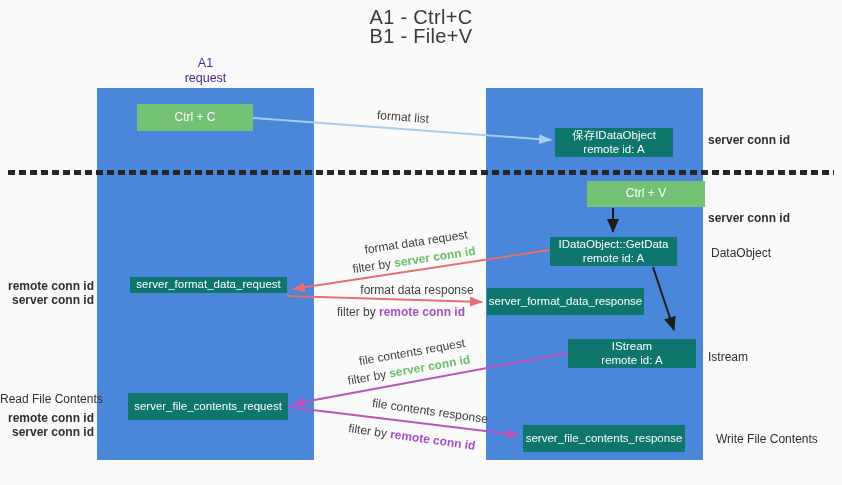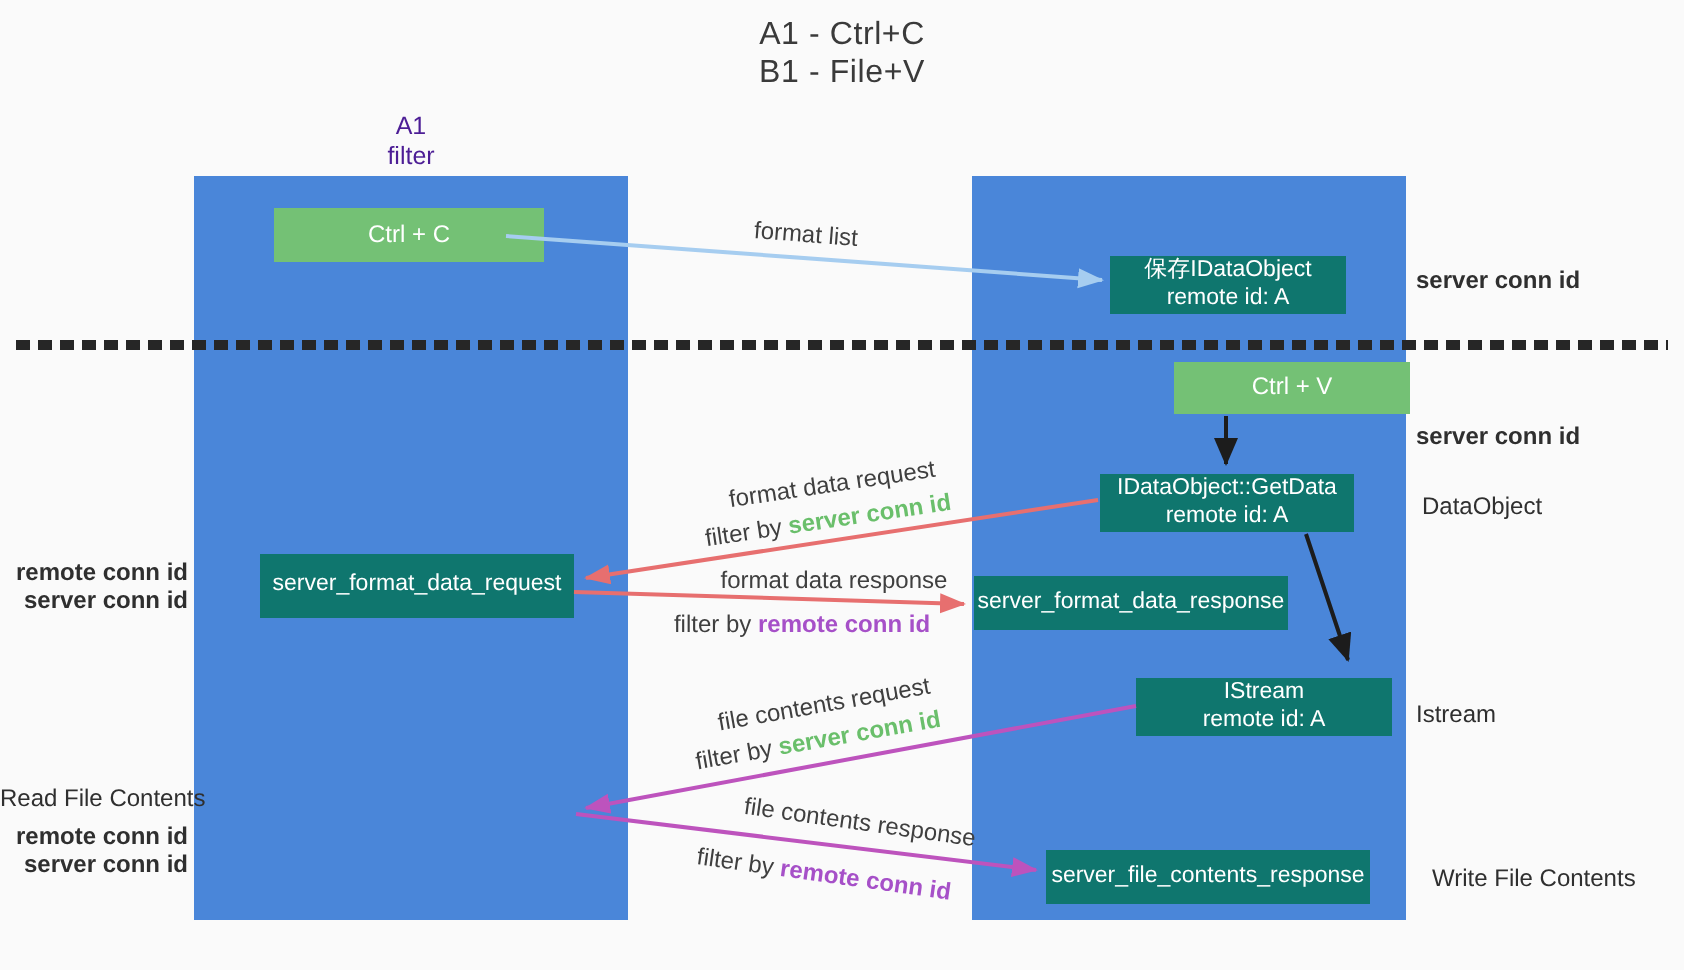--- a/index.html
+++ b/index.html
@@ -4,21 +4,21 @@
 <style>
   html,body{margin:0;padding:0;}
   body{font-family:"Liberation Sans",sans-serif;background:#ececec;}
   .canvas{
     position:relative;width:842px;height:485px;background:#fafafa;
     overflow:hidden;margin:0 auto;
   }
   .abs{position:absolute;}
   .title{
     left:0;top:8px;width:842px;text-align:center;
-    font-size:16px;line-height:19px;color:#3a3a3a;letter-spacing:.3px;
+    font-size:20px;line-height:19px;color:#3a3a3a;letter-spacing:.3px;
   }
   .lane{
     background:#4a86d9;width:217px;height:372px;top:88px;
   }
   .lane-header{
     top:56px;width:217px;text-align:center;font-size:12.5px;line-height:15px;color:#4c1d95;
   }
   .dotline{
     left:8px;top:170px;width:826px;height:5px;
     background:repeating-linear-gradient(to right,#262626 0 7px,transparent 7px 11px);
@@ -48,63 +48,66 @@
 
 <div class="canvas">
 
   <div class="abs title">
     <div>A1 - Ctrl+C</div>
     <div>B1 - File+V</div>
   </div>
 
   <div class="abs lane-header" style="left:97px;">
     <div>A1</div>
-    <div>filter</div>
+    <div>request</div>
   </div>
   <div class="abs lane-header" style="left:486px;margin-top:44px;">
     <div>B1</div>
     <div>connection</div>
   </div>
 
   <div class="abs lane" style="left:97px;"></div>
   <div class="abs lane" style="left:486px;"></div>
 
   <div class="abs dotline"></div>
 
-  <div class="abs node green" style="left:137px;top:104px;width:135px;height:27px;">
+  <div class="abs node green" style="left:137px;top:104px;width:116px;height:27px;">
     <div>Ctrl + C</div>
   </div>
 
   <div class="abs node orange small" style="left:555px;top:128px;width:118px;height:29px;">
     <div>保存IDataObject</div>
     <div>remote id: A</div>
   </div>
 
   <div class="abs node green" style="left:587px;top:181px;width:118px;height:26px;">
     <div>Ctrl + V</div>
   </div>
 
   <div class="abs node orange small" style="left:550px;top:237px;width:127px;height:29px;">
     <div>IDataObject::GetData</div>
     <div>remote id: A</div>
   </div>
 
-  <div class="abs node orange small" style="left:130px;top:277px;width:157px;height:32px;">
+  <div class="abs node orange small" style="left:130px;top:277px;width:157px;height:16px;">
     <div>server_format_data_request</div>
   </div>
 
   <div class="abs node orange small" style="left:487px;top:288px;width:157px;height:27px;">
     <div>server_format_data_response</div>
   </div>
 
   <div class="abs node orange small" style="left:568px;top:339px;width:128px;height:29px;">
     <div>IStream</div>
     <div>remote id: A</div>
   </div>
 
+  <div class="abs node orange small" style="left:128px;top:393px;width:160px;height:27px;">
+    <div>server_file_contents_request</div>
+  </div>
 
   <div class="abs node orange small" style="left:523px;top:425px;width:162px;height:27px;">
     <div>server_file_contents_response</div>
   </div>
 
   <svg class="arrows" width="842" height="485" viewBox="0 0 842 485">
     <defs>
       <marker id="m-blue" markerWidth="14" markerHeight="11" refX="12" refY="5" orient="auto" markerUnits="userSpaceOnUse">
         <path d="M0,0 L13,5 L0,10 z" fill="#a6cdf0"></path>
       </marker>

